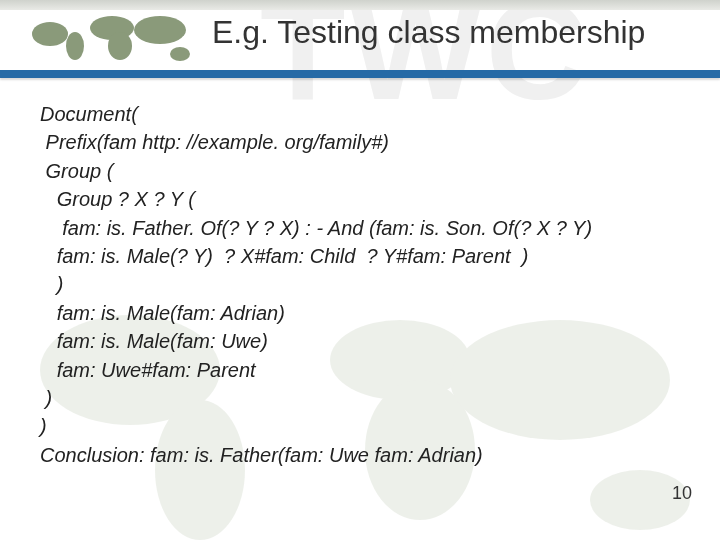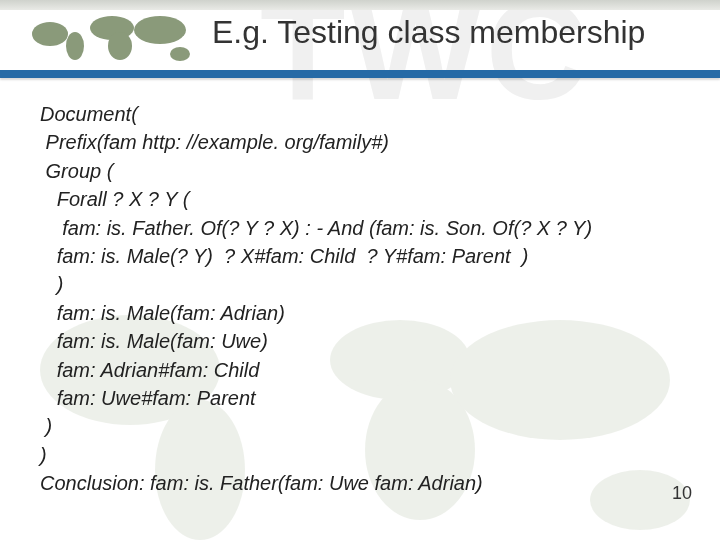--- a/index.html
+++ b/index.html
@@ -130,26 +130,25 @@
     <ellipse cx="420" cy="150" rx="55" ry="70"></ellipse>
     <ellipse cx="560" cy="80" rx="110" ry="60"></ellipse>
     <ellipse cx="640" cy="200" rx="50" ry="30"></ellipse>
   </g>
 </svg>
 
 <div class="content">
   <div class="line">Document(</div>
   <div class="line"> Prefix(fam http: //example. org/family#)</div>
   <div class="line"> Group (</div>
-  <div class="line">   Forall ? X ? Y (</div>
+  <div class="line">   Group ? X ? Y (</div>
   <div class="line">    fam: is. Father. Of(? Y ? X) : - And (fam: is. Son. Of(? X ? Y)</div>
   <div class="line">   fam: is. Male(? Y)  ? X#fam: Child  ? Y#fam: Parent  )</div>
   <div class="line">   )</div>
   <div class="line">   fam: is. Male(fam: Adrian)</div>
   <div class="line">   fam: is. Male(fam: Uwe)</div>
-  <div class="line">   fam: Adrian#fam: Child</div>
   <div class="line">   fam: Uwe#fam: Parent</div>
   <div class="line"> )</div>
   <div class="line">)</div>
   <div class="line">Conclusion: fam: is. Father(fam: Uwe fam: Adrian)</div>
 </div>
 
 <div class="page-number">10</div>
 
 </body></html>

